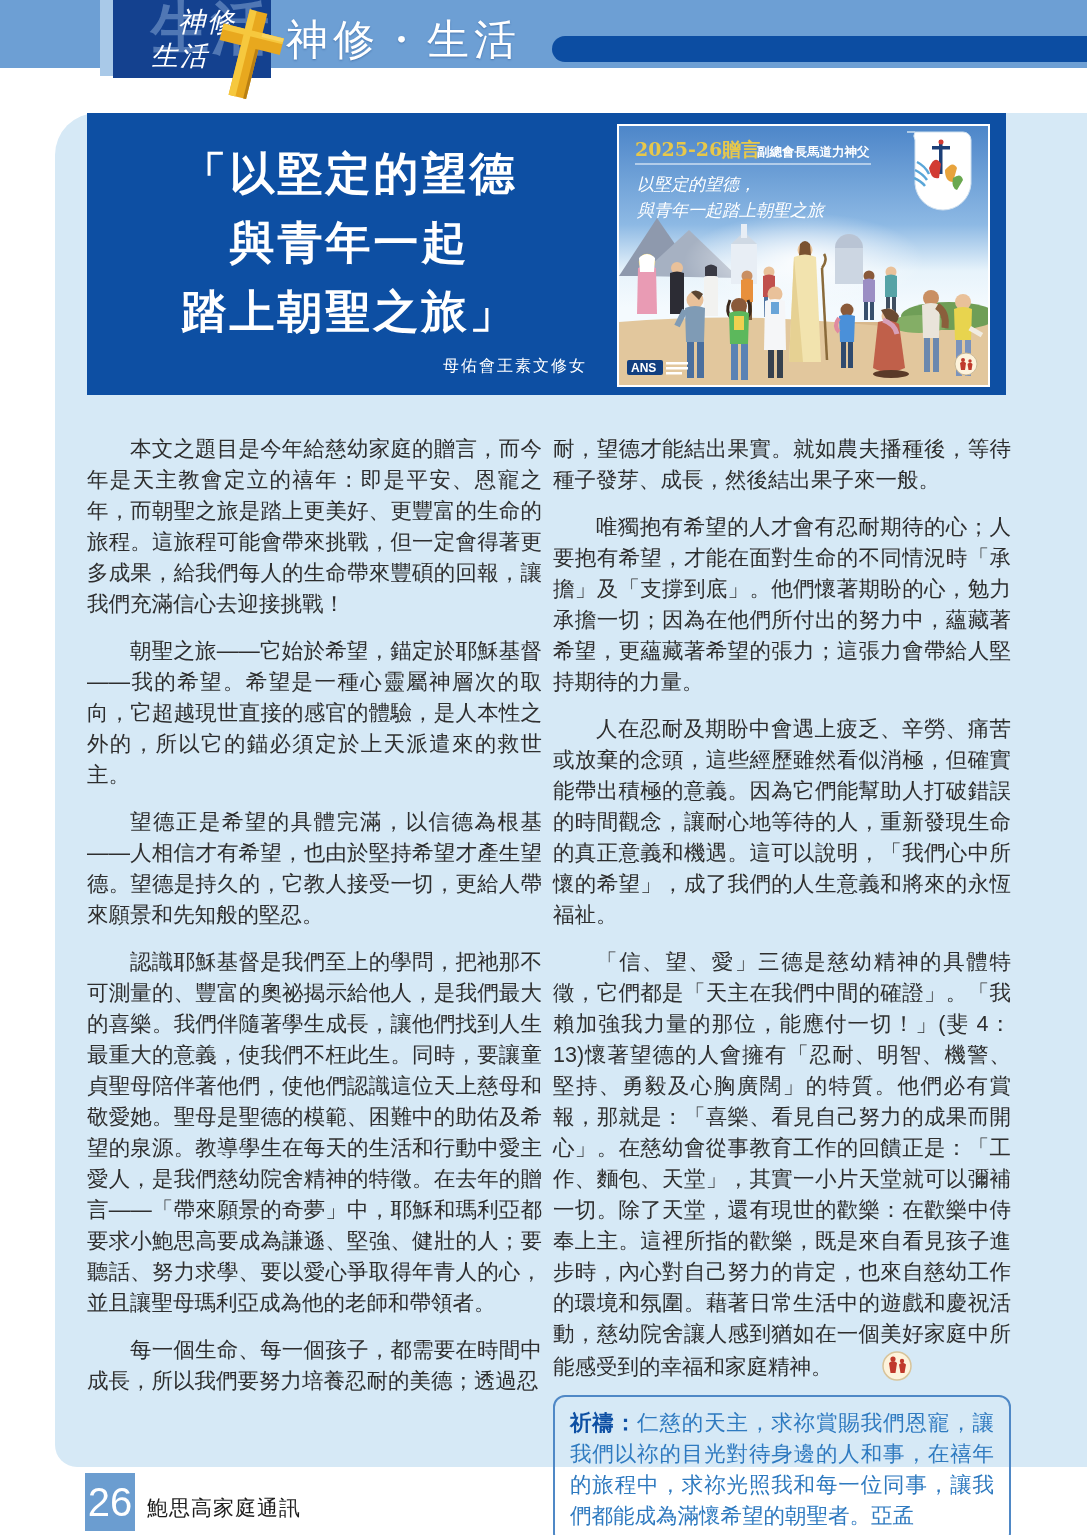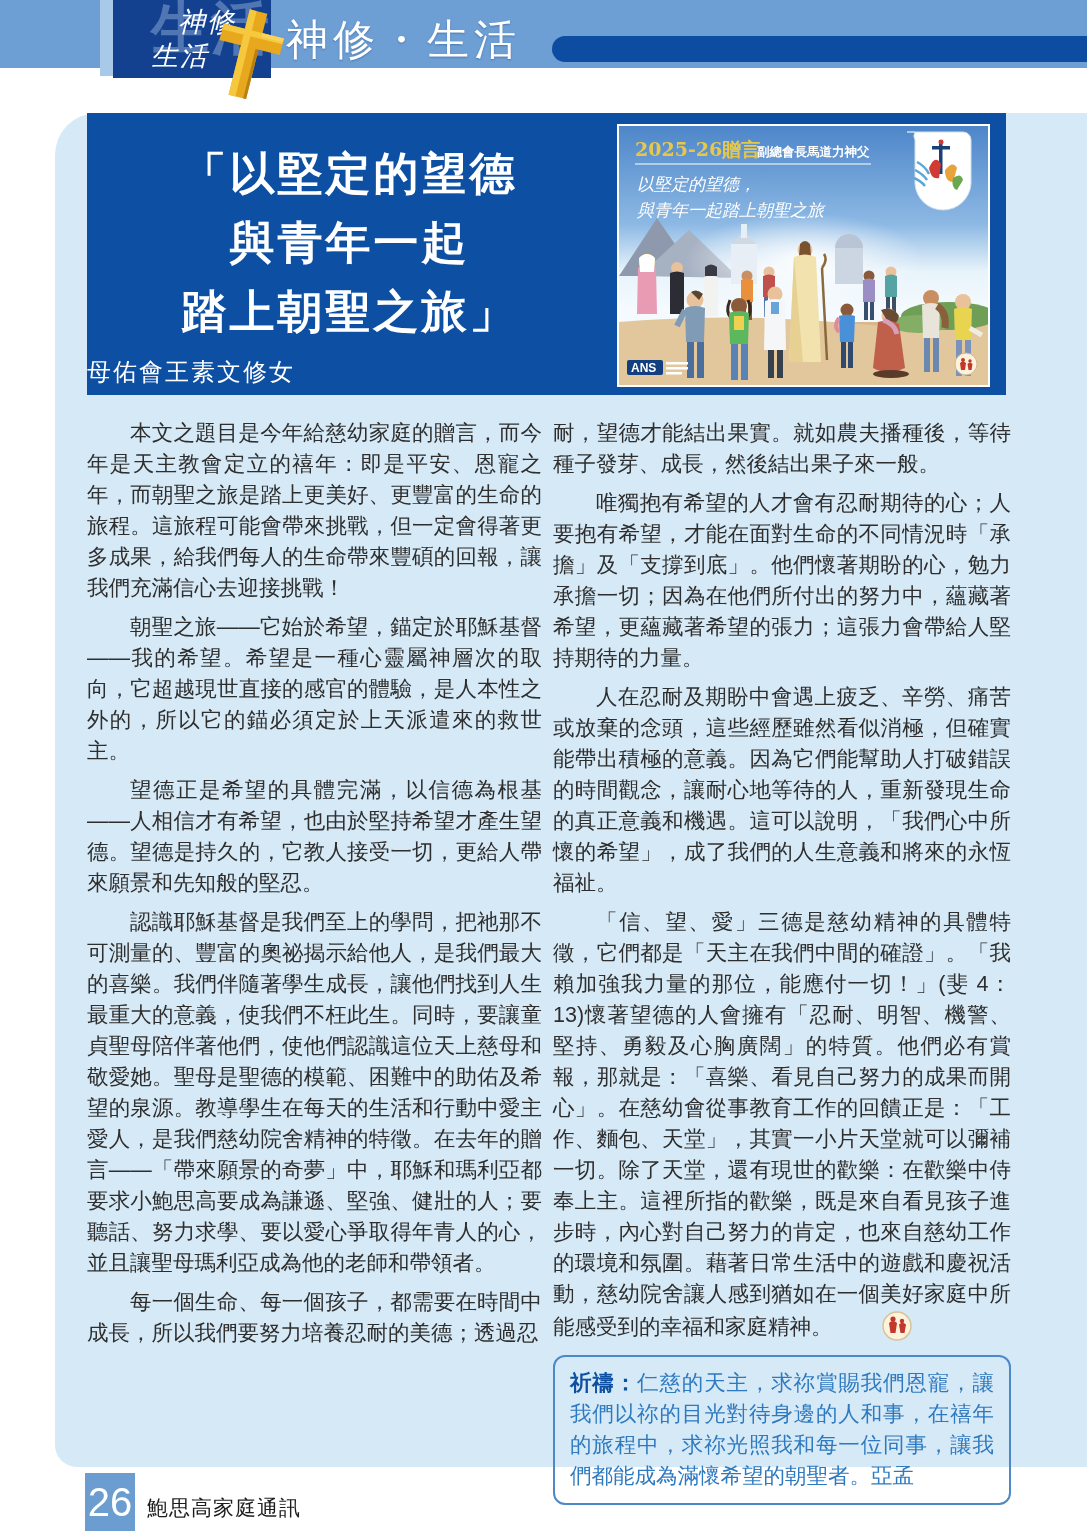--- a/index.html
+++ b/index.html
@@ -21,32 +21,32 @@
   .logo-cross{position:absolute;left:205px;top:4px;width:84px;height:106px;}
 
   
   .panel{position:absolute;left:55px;top:113px;width:1032px;height:1354px;background:#d6e9f6;
          border-radius:42px 0 0 22px;}
 
   
   .titlebox{position:absolute;left:87px;top:113px;width:911px;height:282px;background:#0d4fa3;padding-left:8px;}
   .title-text{position:absolute;left:10px;top:26px;width:505px;text-align:center;color:#ffffff;}
   .title-line{font-size:45px;font-weight:bold;line-height:69px;letter-spacing:3px;white-space:nowrap;}
-  .title-author{position:absolute;left:0;top:243px;width:500px;text-align:left;color:#ffffff;
-                font-size:24px;letter-spacing:2px;}
+  .title-author{position:absolute;left:0;top:243px;width:500px;text-align:right;color:#ffffff;
+                font-size:16px;letter-spacing:2px;}
 
   .poster{position:absolute;left:530px;top:11px;width:369px;height:259px;border:2px solid #ffffff;
           overflow:hidden;background:#4d86c9;}
   .poster svg{display:block;}
 
   
   .col{position:absolute;top:418px;}
   .col-left{left:87px;width:455px;}
   .col-right{left:553px;width:458px;}
-  .col p{margin:0 0 8px 0;font-size:21.5px;line-height:31px;color:#2e2e2e;text-align:justify;
+  .col p{margin:16px 0 8px 0;font-size:21.5px;line-height:31px;color:#2e2e2e;text-align:justify;
          text-indent:2em;}
   .col p.cont{text-indent:0;}
   .end-icon{display:inline-block;width:30px;height:32px;vertical-align:-8px;margin-left:6px;}
 
   
   .prayer{margin-top:12px;border:2.5px solid #4f88c6;border-radius:12px;padding:11px 15px;
           font-size:21.5px;line-height:31px;color:#2e7ac0;text-align:justify;}
   .prayer-label{color:#0d4fa3;font-weight:bold;}
 
   

